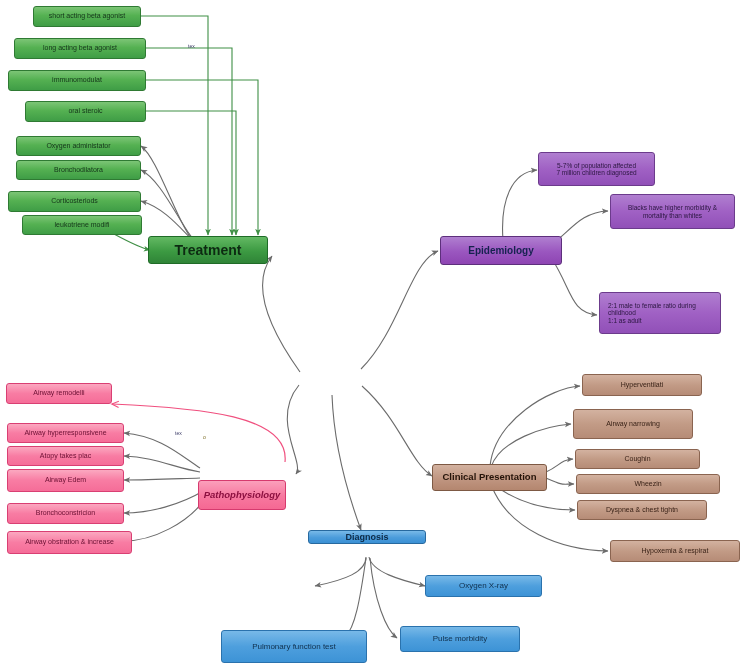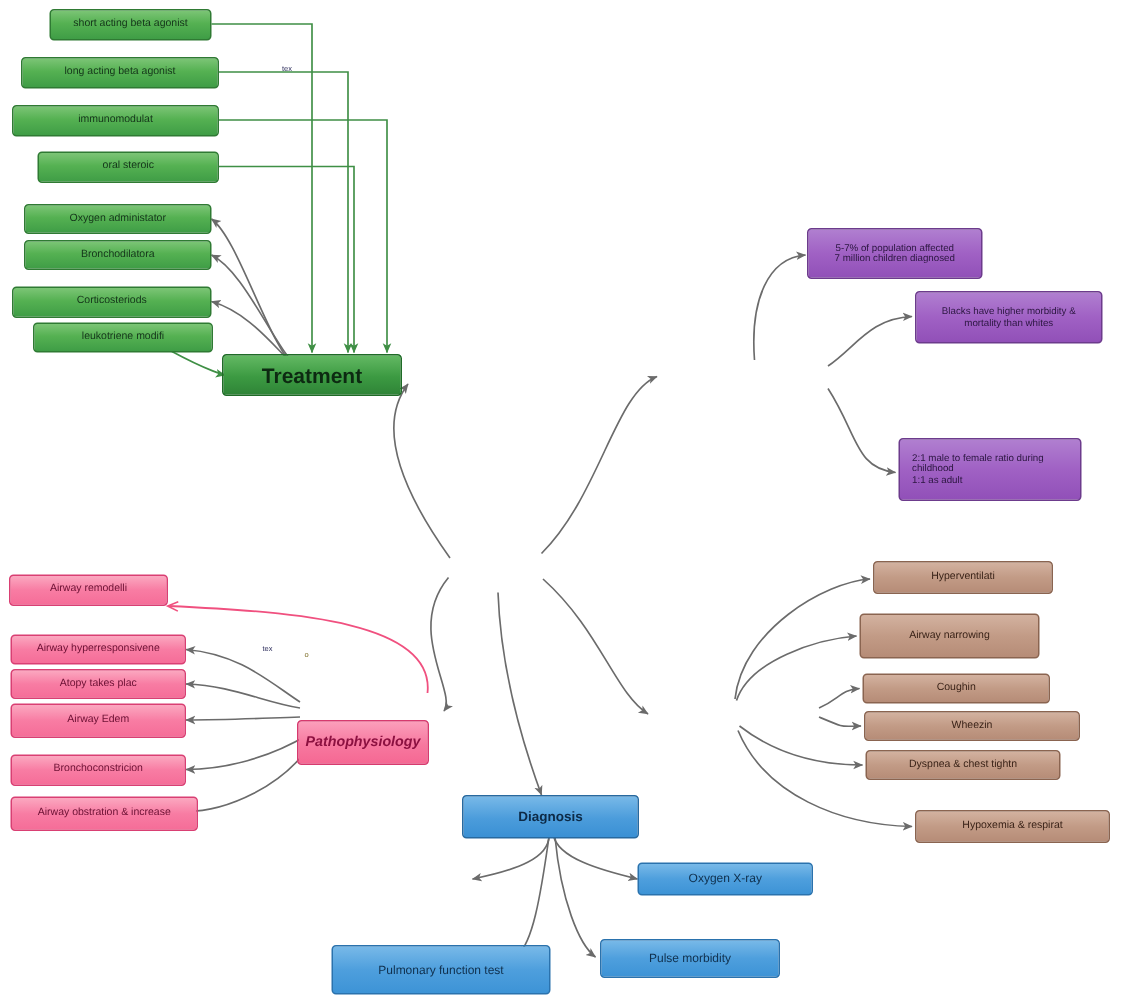--- a/index.html
+++ b/index.html
@@ -155,34 +155,40 @@
     <span>Bronchodilatora</span>
   </div>
   <div class="node green" style="left:8px;top:191px;width:133px;height:21px;">
     <span>Corticosteriods</span>
   </div>
   <div class="node green" style="left:22px;top:215px;width:120px;height:20px;">
     <span>leukotriene modifi</span>
   </div>
   <div class="edge-label" style="left:188px;top:43px;">tex</div>
 
+  <div class="node purple-main" style="left:440px;top:236px;width:122px;height:29px;">
+    <span>Epidemiology</span>
+  </div>
   <div class="node purple" style="left:538px;top:152px;width:117px;height:34px;white-space:pre-line;justify-content:flex-start;">
     <span>5-7% of population affected
 7 million children diagnosed</span>
   </div>
   <div class="node purple" style="left:610px;top:194px;width:125px;height:35px;white-space:pre-line;">
     <span>Blacks have higher morbidity &amp;
 mortality than whites</span>
   </div>
   <div class="node purple" style="left:599px;top:292px;width:122px;height:42px;white-space:pre-line;text-align:left;">
     <span style="padding-left:8px;">2:1 male to female ratio during
 childhood
 1:1 as adult</span>
   </div>
 
+  <div class="node brown-main" style="left:432px;top:464px;width:115px;height:27px;">
+    <span>Clinical Presentation</span>
+  </div>
   <div class="node brown" style="left:582px;top:374px;width:120px;height:22px;">
     <span>Hyperventilati</span>
   </div>
   <div class="node brown" style="left:573px;top:409px;width:120px;height:30px;">
     <span>Airway narrowing</span>
   </div>
   <div class="node brown" style="left:575px;top:449px;width:125px;height:20px;">
     <span>Coughin</span>
   </div>
   <div class="node brown" style="left:576px;top:474px;width:144px;height:20px;">
@@ -212,21 +218,21 @@
   </div>
   <div class="node pink" style="left:7px;top:503px;width:117px;height:21px;">
     <span>Bronchoconstricion</span>
   </div>
   <div class="node pink" style="left:7px;top:531px;width:125px;height:23px;">
     <span>Airway obstration &amp; increase</span>
   </div>
   <div class="edge-label" style="left:175px;top:430px;">tex</div>
   <div class="edge-label olive" style="left:203px;top:434px;">o</div>
 
-  <div class="node blue-main" style="left:308px;top:530px;width:118px;height:29px;">
+  <div class="node blue-main" style="left:308px;top:530px;width:118px;height:14px;">
     <span>Diagnosis</span>
   </div>
   <div class="node blue" style="left:425px;top:575px;width:117px;height:22px;">
     <span>Oxygen X-ray</span>
   </div>
   <div class="node blue" style="left:221px;top:630px;width:146px;height:33px;">
     <span>Pulmonary function test</span>
   </div>
   <div class="node blue" style="left:400px;top:626px;width:120px;height:26px;">
     <span>Pulse morbidity</span>

